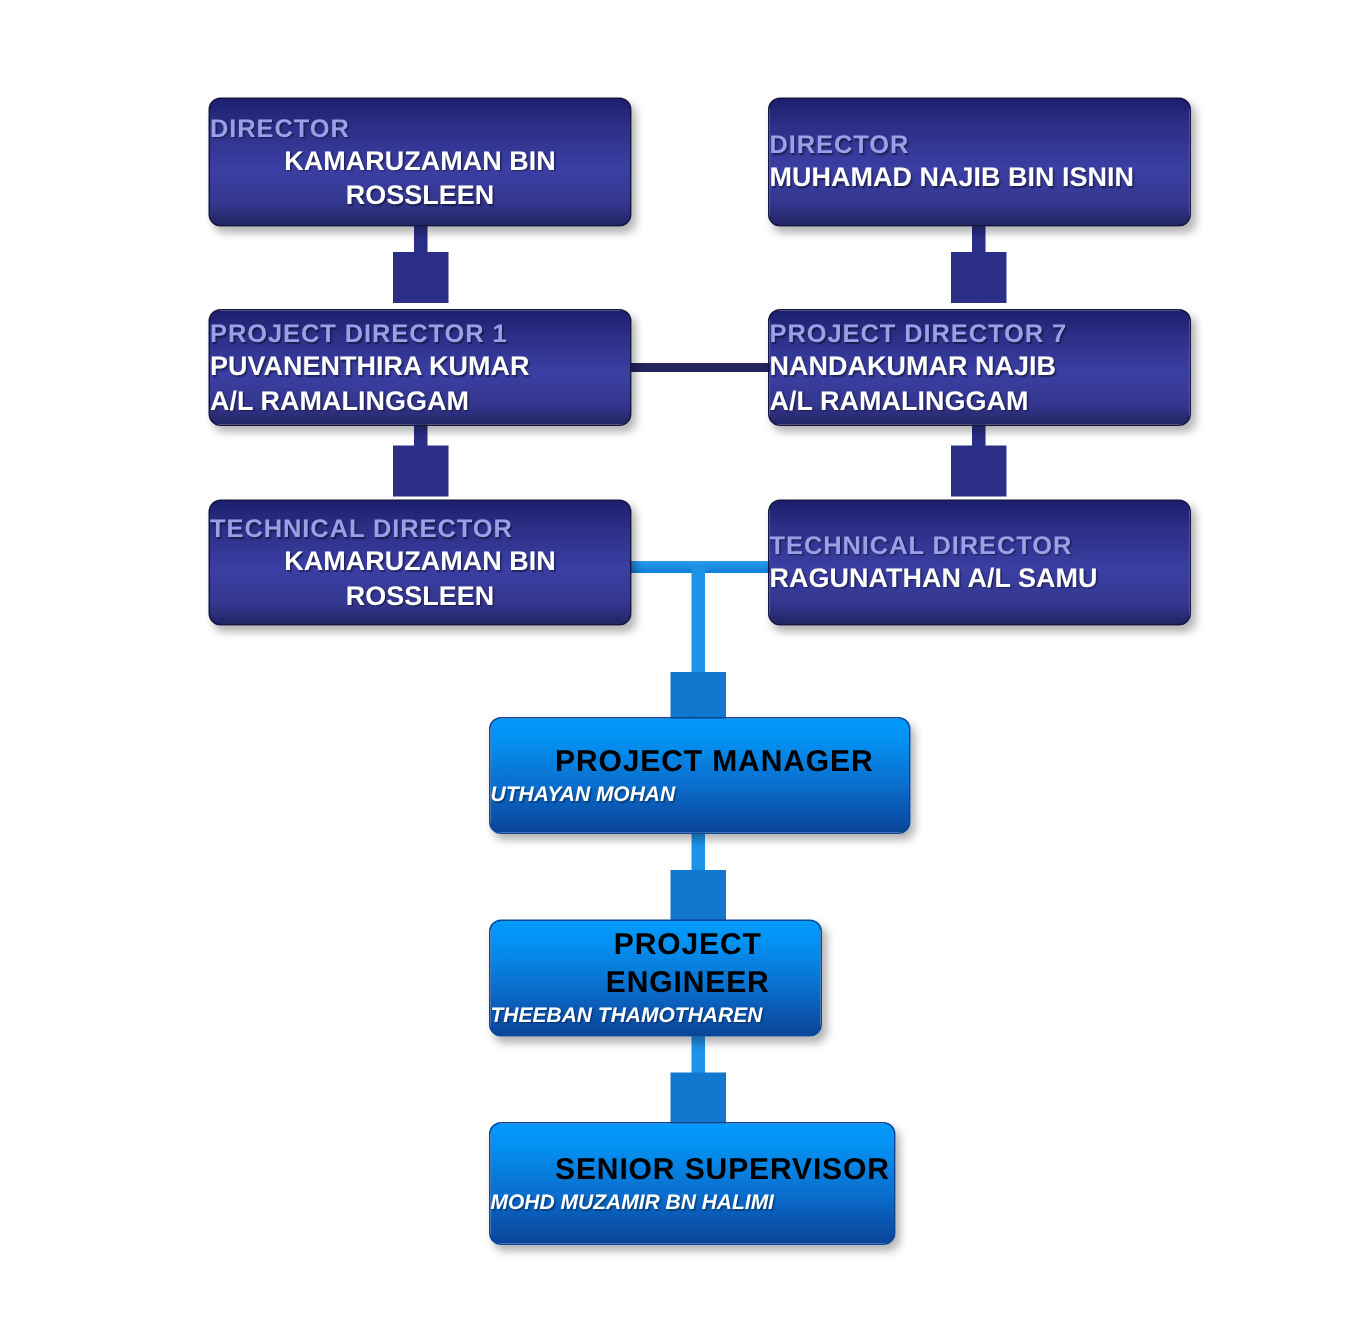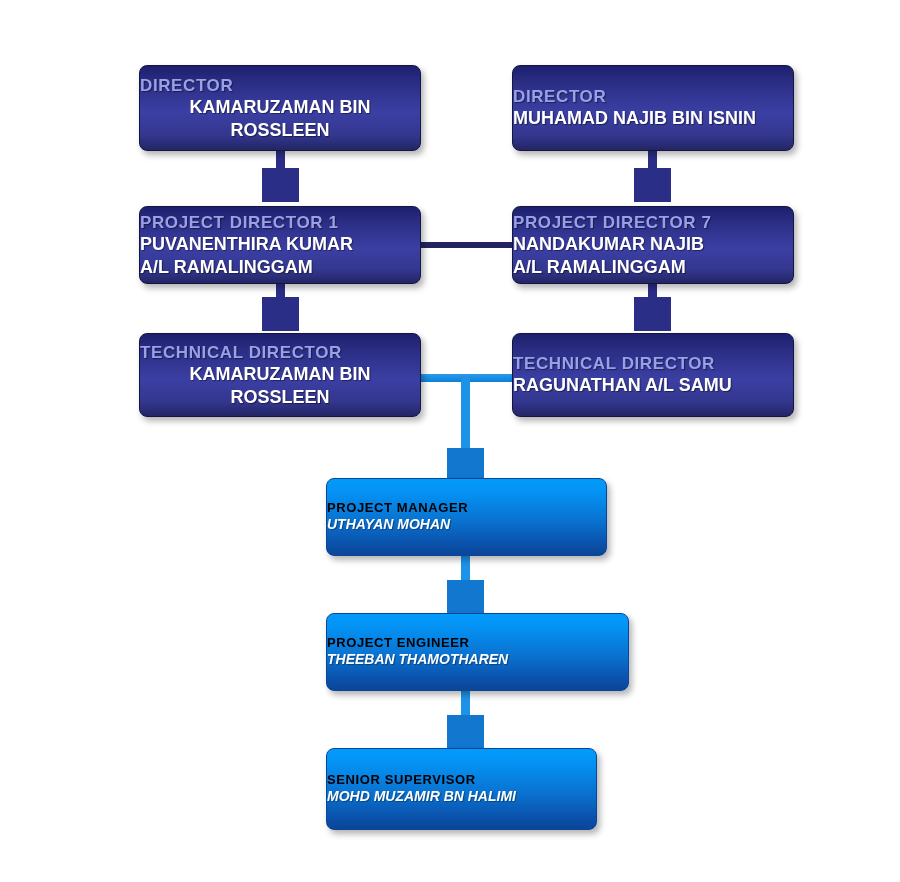--- a/index.html
+++ b/index.html
@@ -70,21 +70,22 @@
     background: linear-gradient(to bottom,
                 #039bfb 0%,
                 #0492f3 18%,
                 #0a6fcd 58%,
                 #0a53ad 84%,
                 #0a4598 100%);
     border: 1px solid #0a4598;
   }
   .node.cyan .role {
     color: #000000;
-    font-size: 13px;
+    font-size: 20px;
+    margin-left: 43px;
   }
   .node.cyan .person {
     color: #ffffff;
     font-size: 14px;
     text-shadow: 1px 1px 1px rgba(0,0,0,0.35);
     font-style: italic;
   }
 
   
   .conn {
@@ -184,21 +185,21 @@
   <div class="node navy" style="left:512px; top:333px; width:282px; height:84px;">
     <div class="role">TECHNICAL DIRECTOR</div>
     <div class="person">RAGUNATHAN A/L SAMU</div>
   </div>
 
   <div class="node cyan" style="left:326px; top:478px; width:281px; height:78px;">
     <div class="role">PROJECT MANAGER</div>
     <div class="person">UTHAYAN MOHAN</div>
   </div>
 
-  <div class="node cyan" style="left:326px; top:613px; width:303px; height:78px;">
+  <div class="node cyan" style="left:326px; top:613px; width:222px; height:78px;">
     <div class="role">PROJECT ENGINEER</div>
     <div class="person">THEEBAN THAMOTHAREN</div>
   </div>
 
   <div class="node cyan" style="left:326px; top:748px; width:271px; height:82px;">
     <div class="role">SENIOR SUPERVISOR</div>
     <div class="person">MOHD MUZAMIR BN HALIMI</div>
   </div>
 
 </div>

